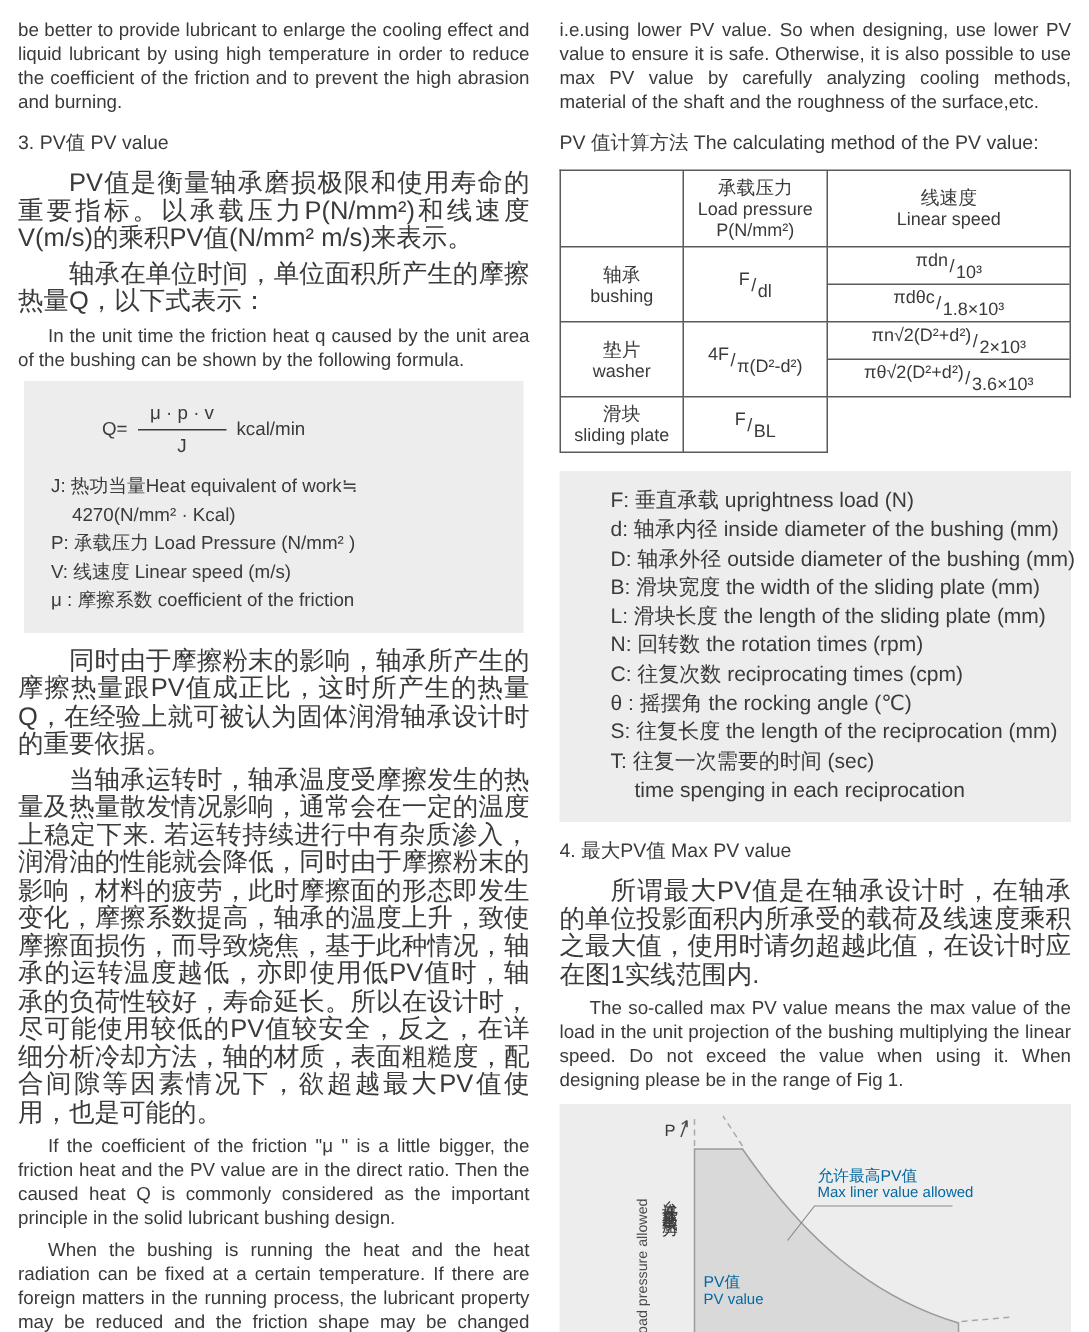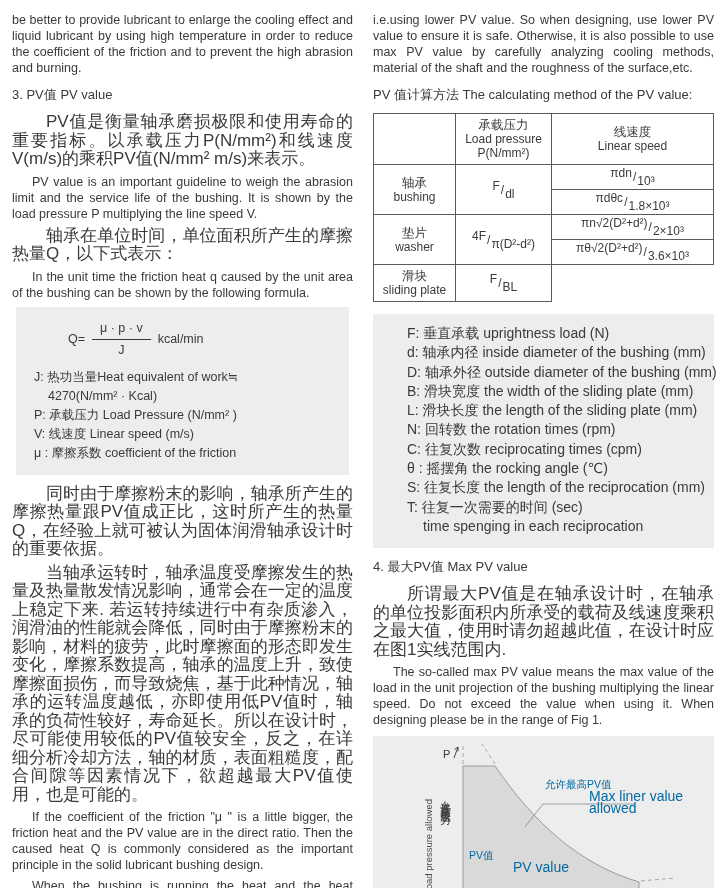--- a/index.html
+++ b/index.html
@@ -36,35 +36,34 @@
   
   .defs-box{padding:10px 8px 12px 34px;margin:10px 0 10px 0;font-size:14px;line-height:19.3px;}
   .defs-line{white-space:nowrap;}
   .defs-line.cont{padding-left:16px;}
   
   .figure-box{margin-top:8px;padding-top:6px;}
   .chart-wrap{position:relative;width:342px;height:178px;margin:0 auto;}
   .chart-wrap svg{position:absolute;left:0;top:0;}
   .flabel{position:absolute;color:#0369a1;}
   .flabel .l1{font-size:10.5px;line-height:12px;}
-  .flabel .l2{font-size:14px;line-height:12px;margin-left:44px;}
+  .flabel .l2{font-size:10px;line-height:12px;}
   .axis-letter{font-size:11px;color:#3a3a3a;}
   .y-label-en{position:absolute;left:50px;top:48px;height:122px;writing-mode:vertical-rl;transform:rotate(180deg);font-size:9.5px;color:#4a4a4a;}
   .y-label-zh{position:absolute;left:66px;top:50px;height:122px;writing-mode:vertical-rl;text-orientation:upright;font-size:10.5px;letter-spacing:2px;color:#3a3a3a;}
 </style>
 </head>
 <body>
 
 <div class="cols">
 
   <div class="col">
     <p class="en noindent">be better to provide lubricant to enlarge the cooling effect and liquid lubricant by using high temperature in order to reduce the coefficient of the friction and to prevent the high abrasion and burning.</p>
     <div class="sec-head">3. PV值 PV value</div>
     <p class="zh">PV值是衡量轴承磨损极限和使用寿命的重要指标。以承载压力P(N/mm²)和线速度V(m/s)的乘积PV值(N/mm² m/s)来表示。</p>
-    <p class="en">PV value is an important guideline to weigh the abrasion limit and the service life of the bushing. It is shown by the load pressure P multiplying the line speed V.</p>
     <p class="zh">轴承在单位时间，单位面积所产生的摩擦热量Q，以下式表示：</p>
     <p class="en">In the unit time the friction heat q caused by the unit area of the bushing can be shown by the following formula.</p>
 
     <div class="gray-box formula-box">
       <div class="q-row">
         <span>Q=</span>
         <span class="frac">
           <span class="fnum">μ · p · v</span>
           <span class="fden">J</span>
         </span>

